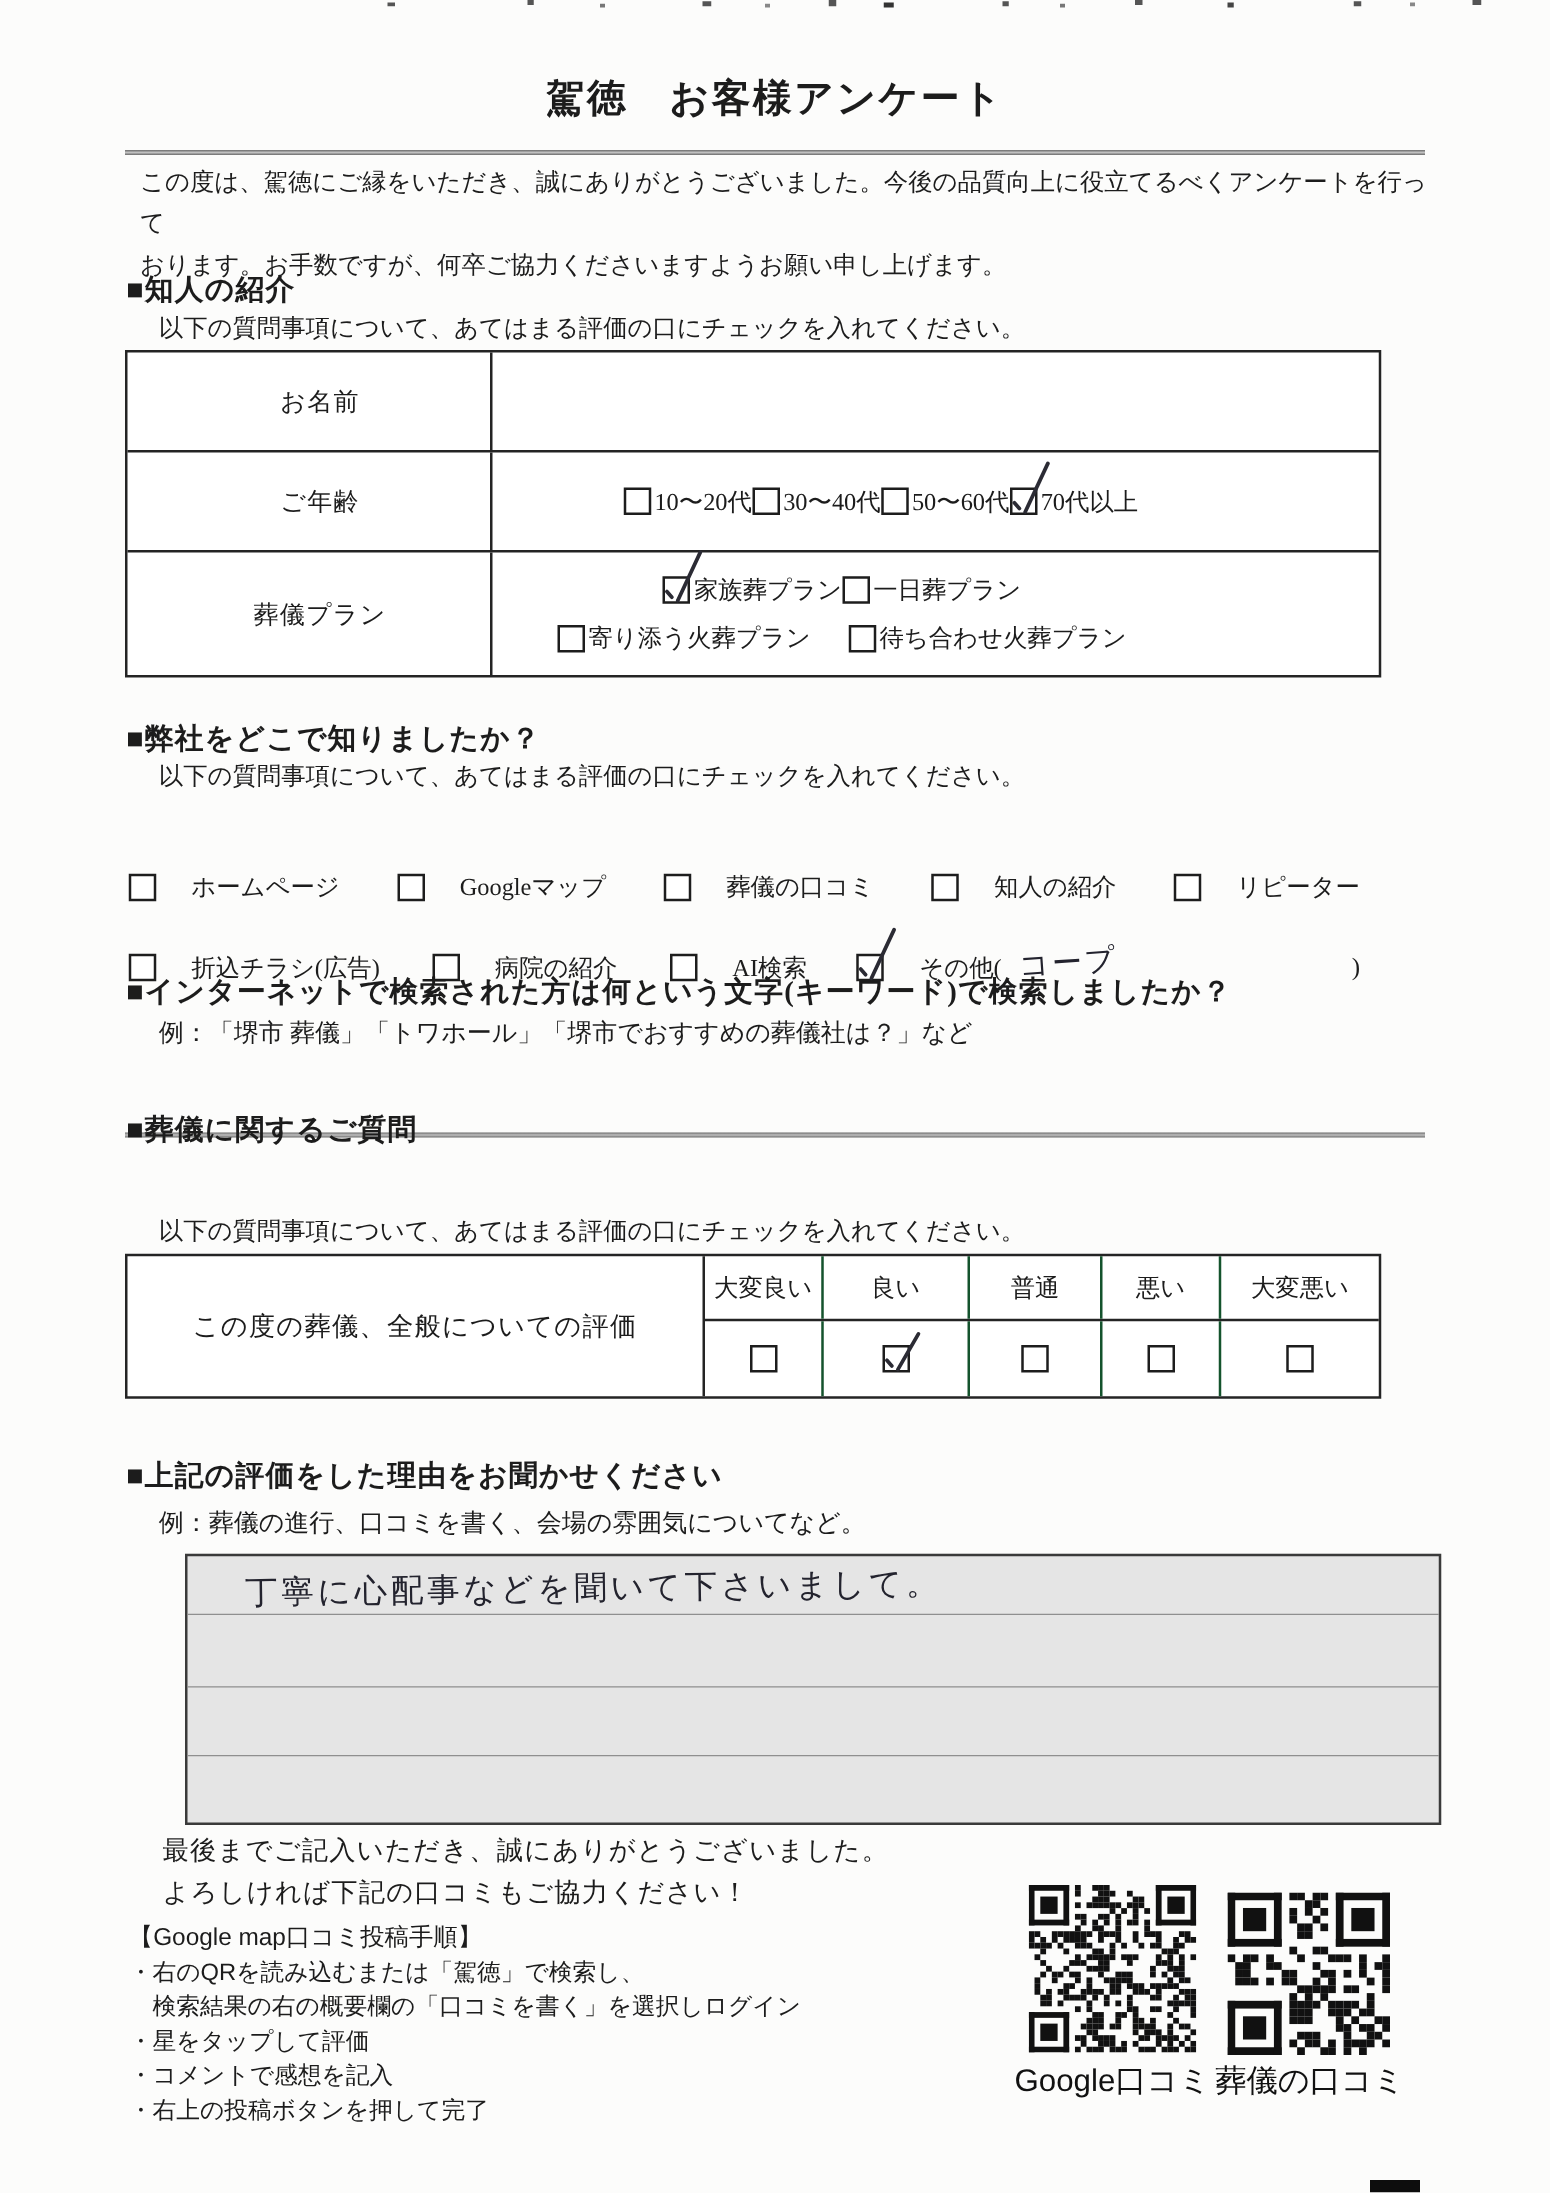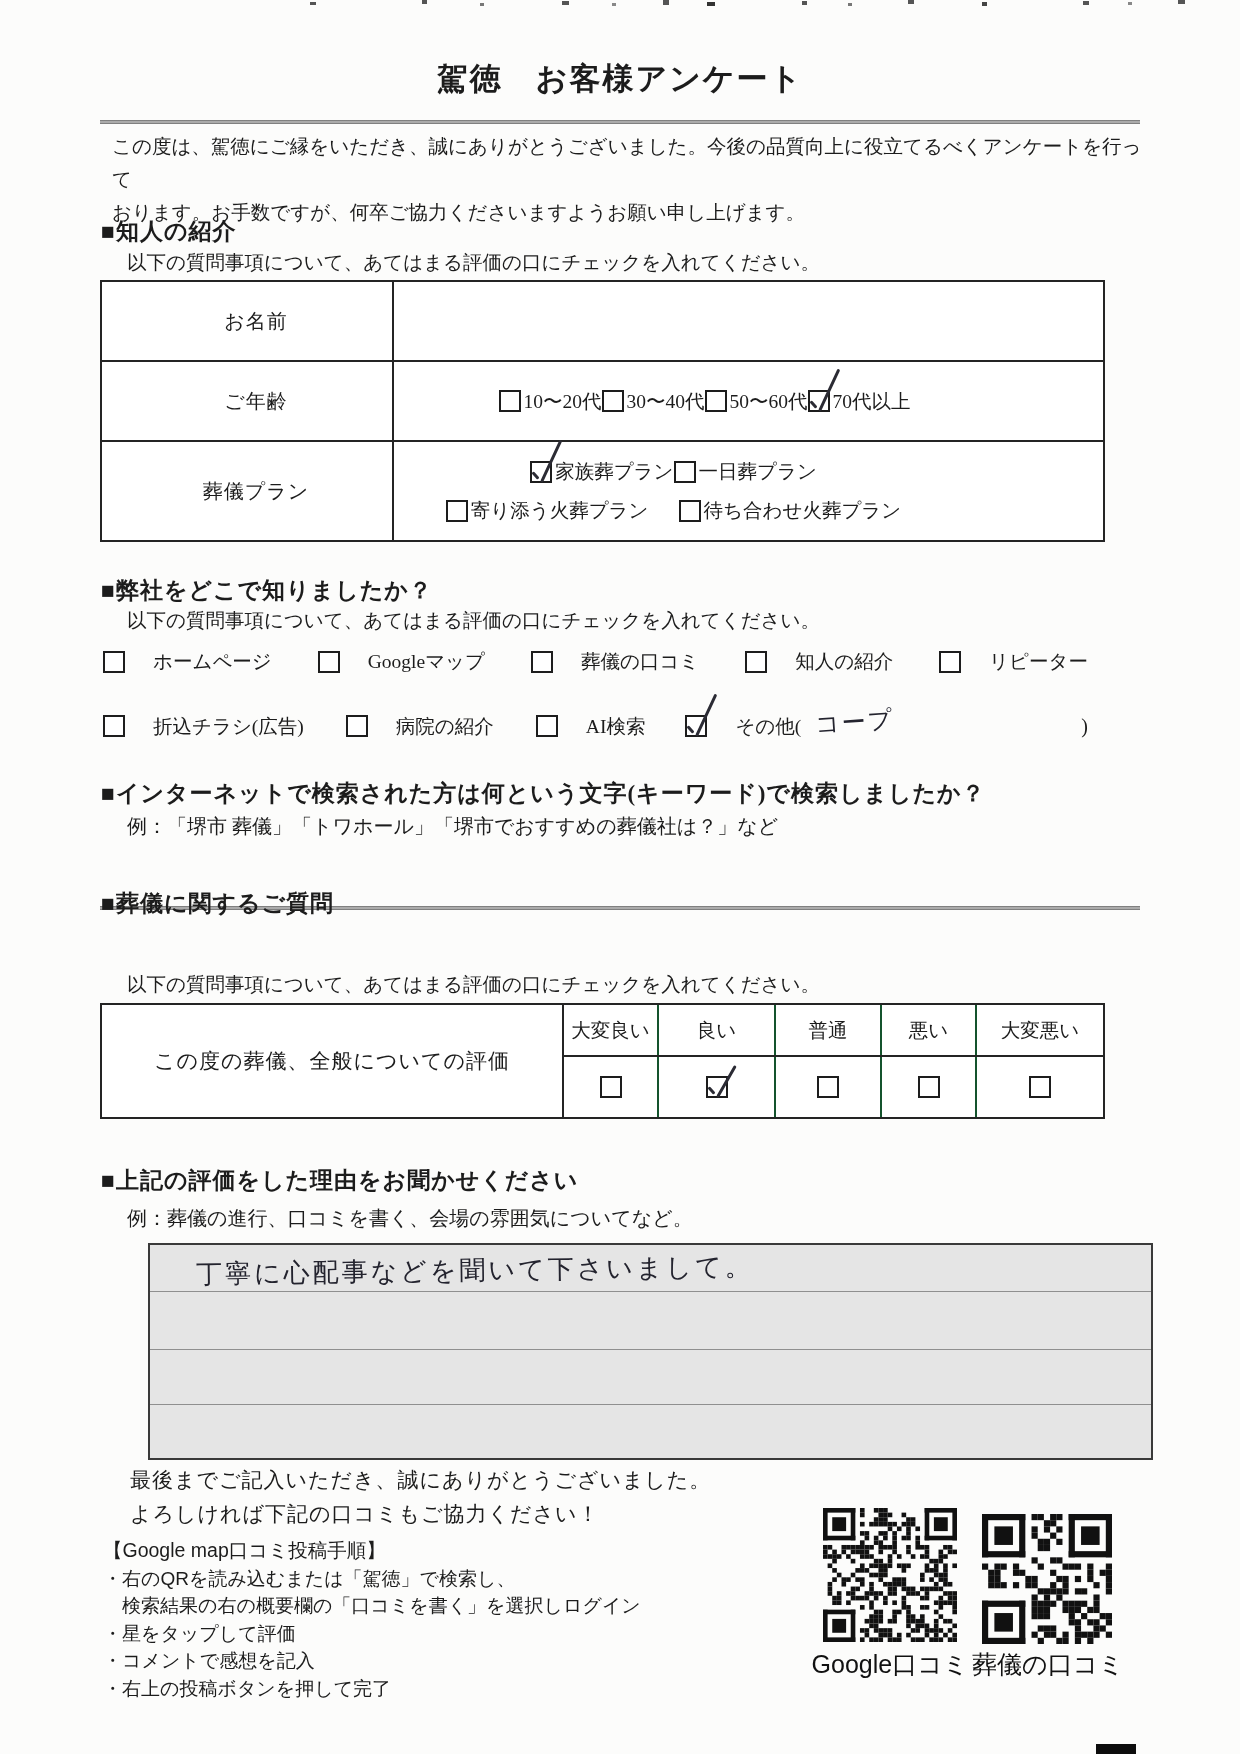--- a/index.html
+++ b/index.html
@@ -50,21 +50,21 @@
   .t1row{display:flex;}
   .t1row + .t1row{border-top:2px solid #242424;}
   .t1label{
     width:272px;flex:0 0 272px;border-right:2px solid #242424;
     display:flex;align-items:center;justify-content:center;
     font-size:20px;letter-spacing:1px;margin-left:18px;
   }
   .t1val{flex:1;display:flex;align-items:center;justify-content:center;}
 
   
-  .srow{left:103px;width:985px;display:flex;align-items:center;}
+  .srow{left:103px;width:985px;display:flex;align-items:center;margin-top:48px;}
 
   
   .rt{left:100px;top:1003px;width:1001px;border:2px solid #242424;background:#fff;display:flex;}
   .rt-q{
     width:460px;flex:0 0 460px;border-right:2px solid #242424;
     display:flex;align-items:center;justify-content:center;
     font-size:21px;letter-spacing:1px;
   }
   .rt-cols{flex:1;display:flex;flex-direction:column;}
   .rt-row{display:flex;}

